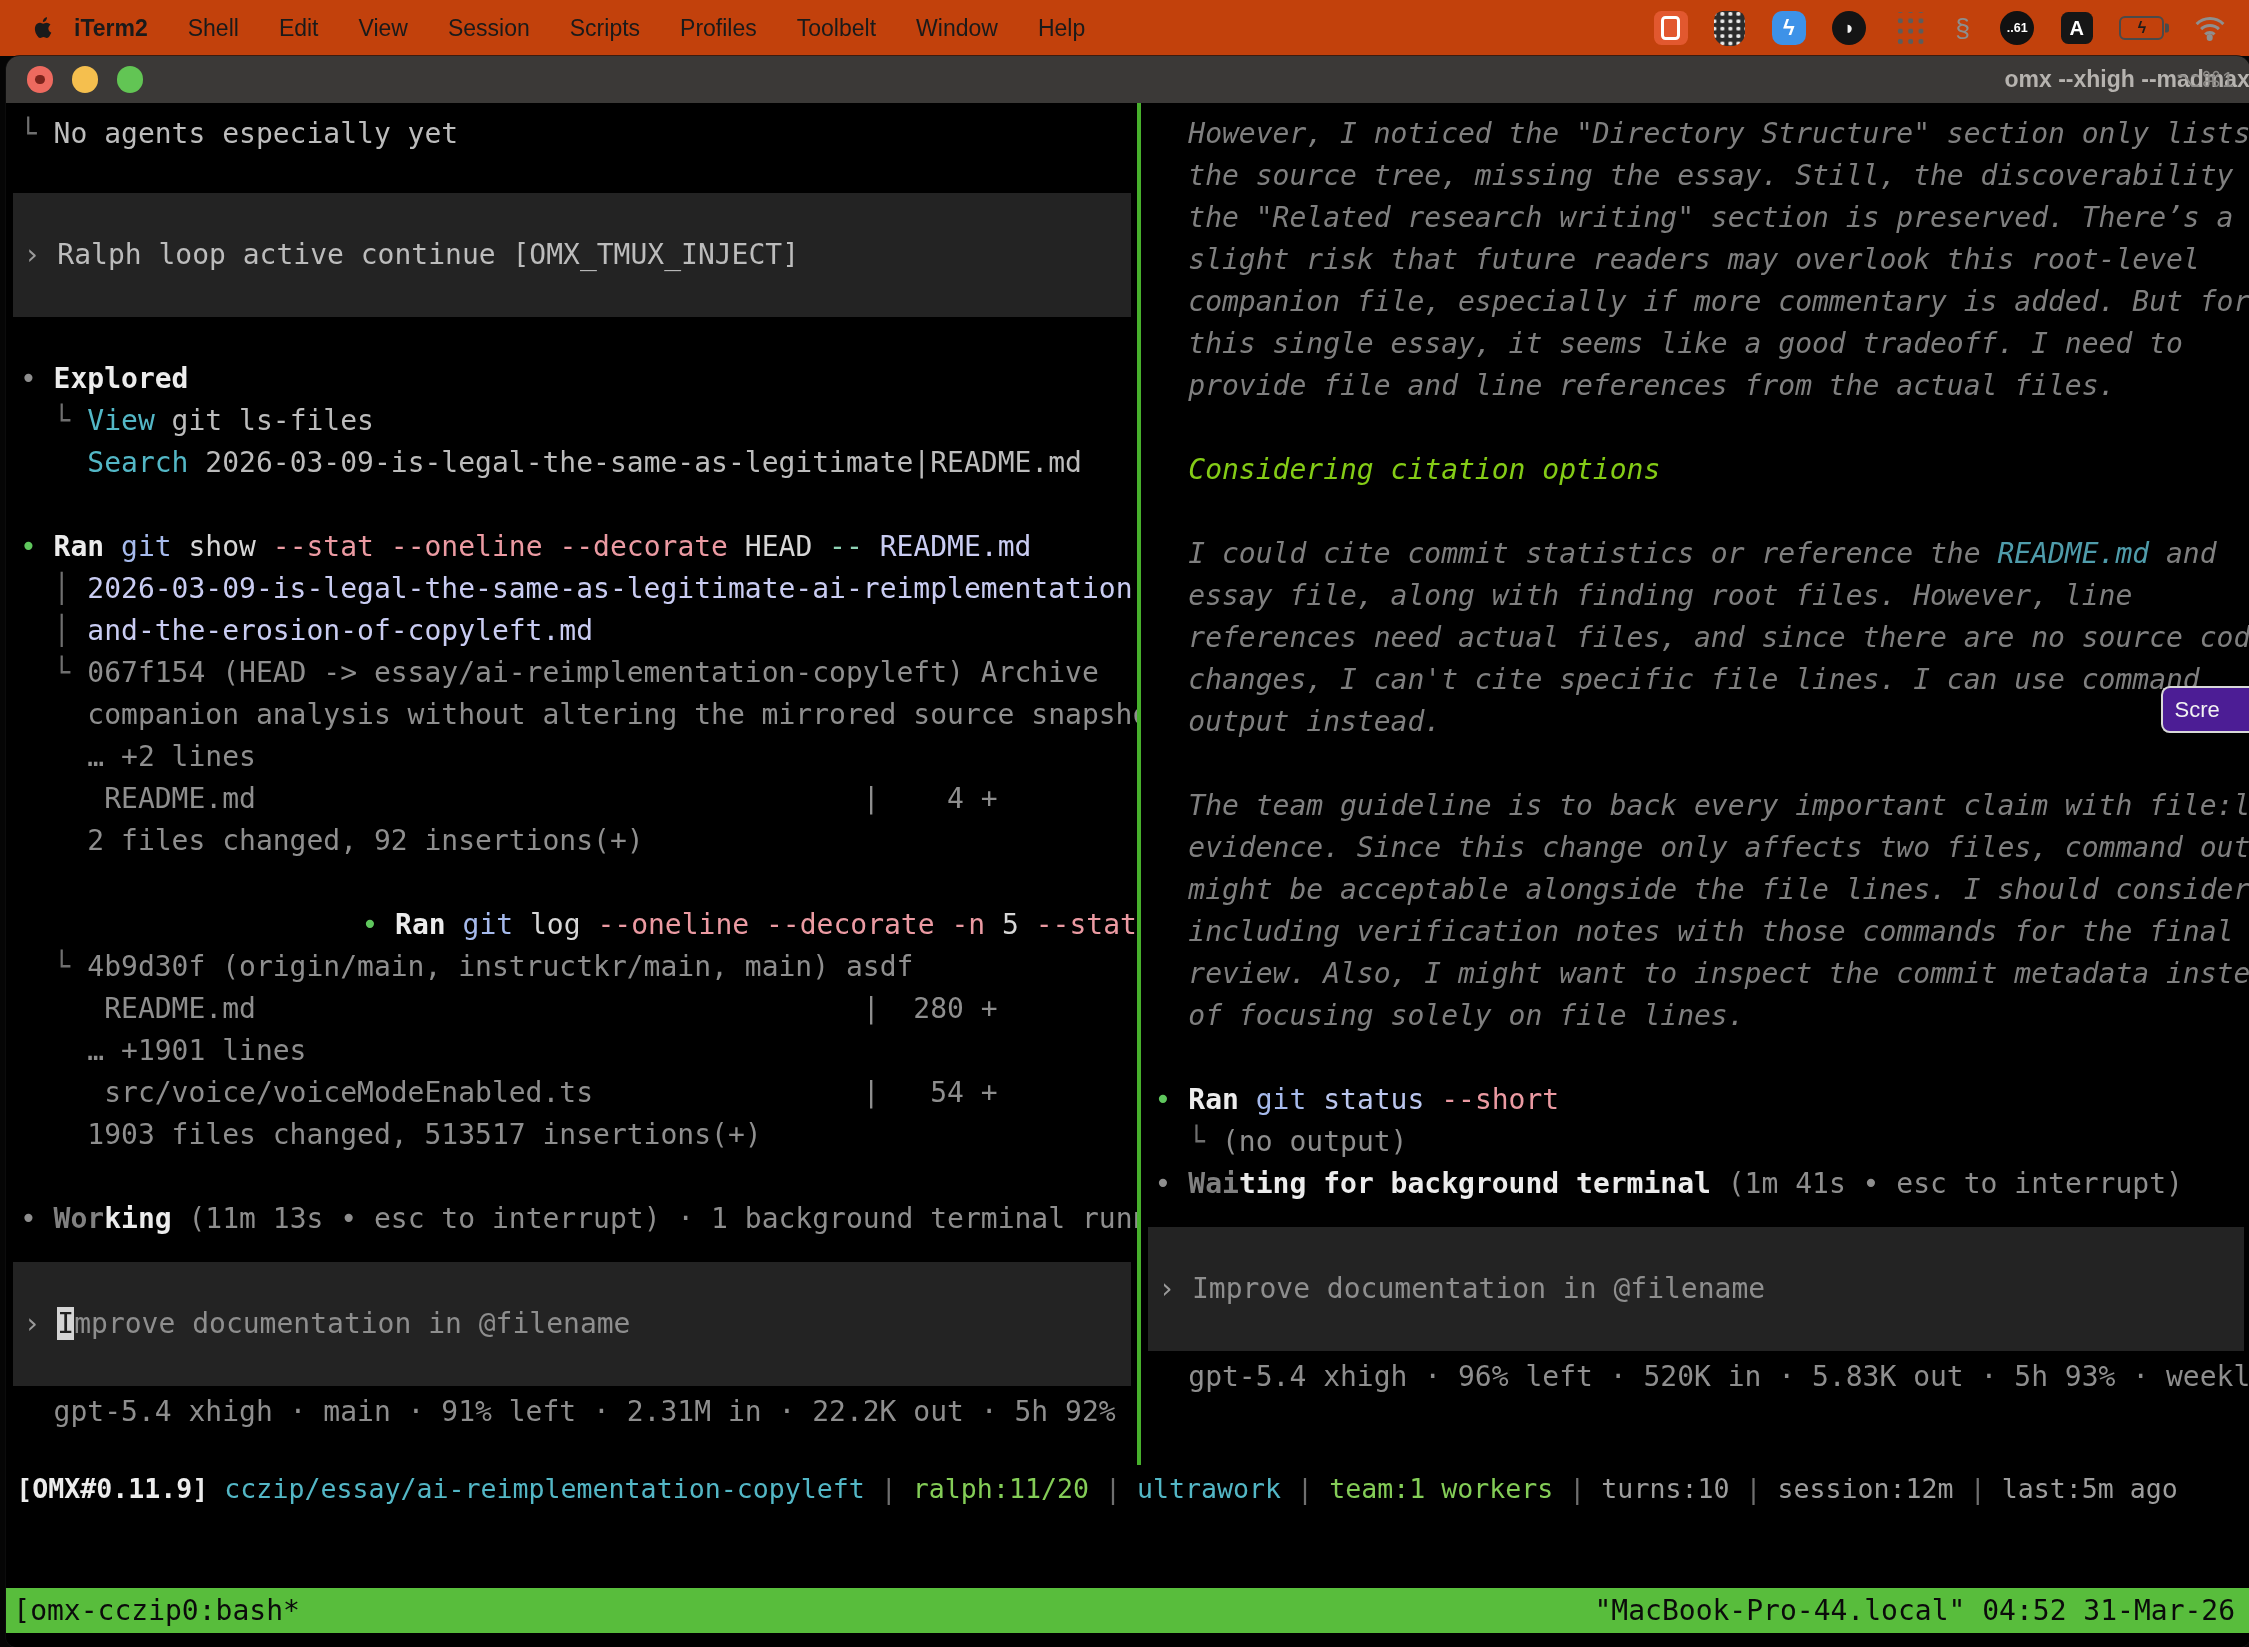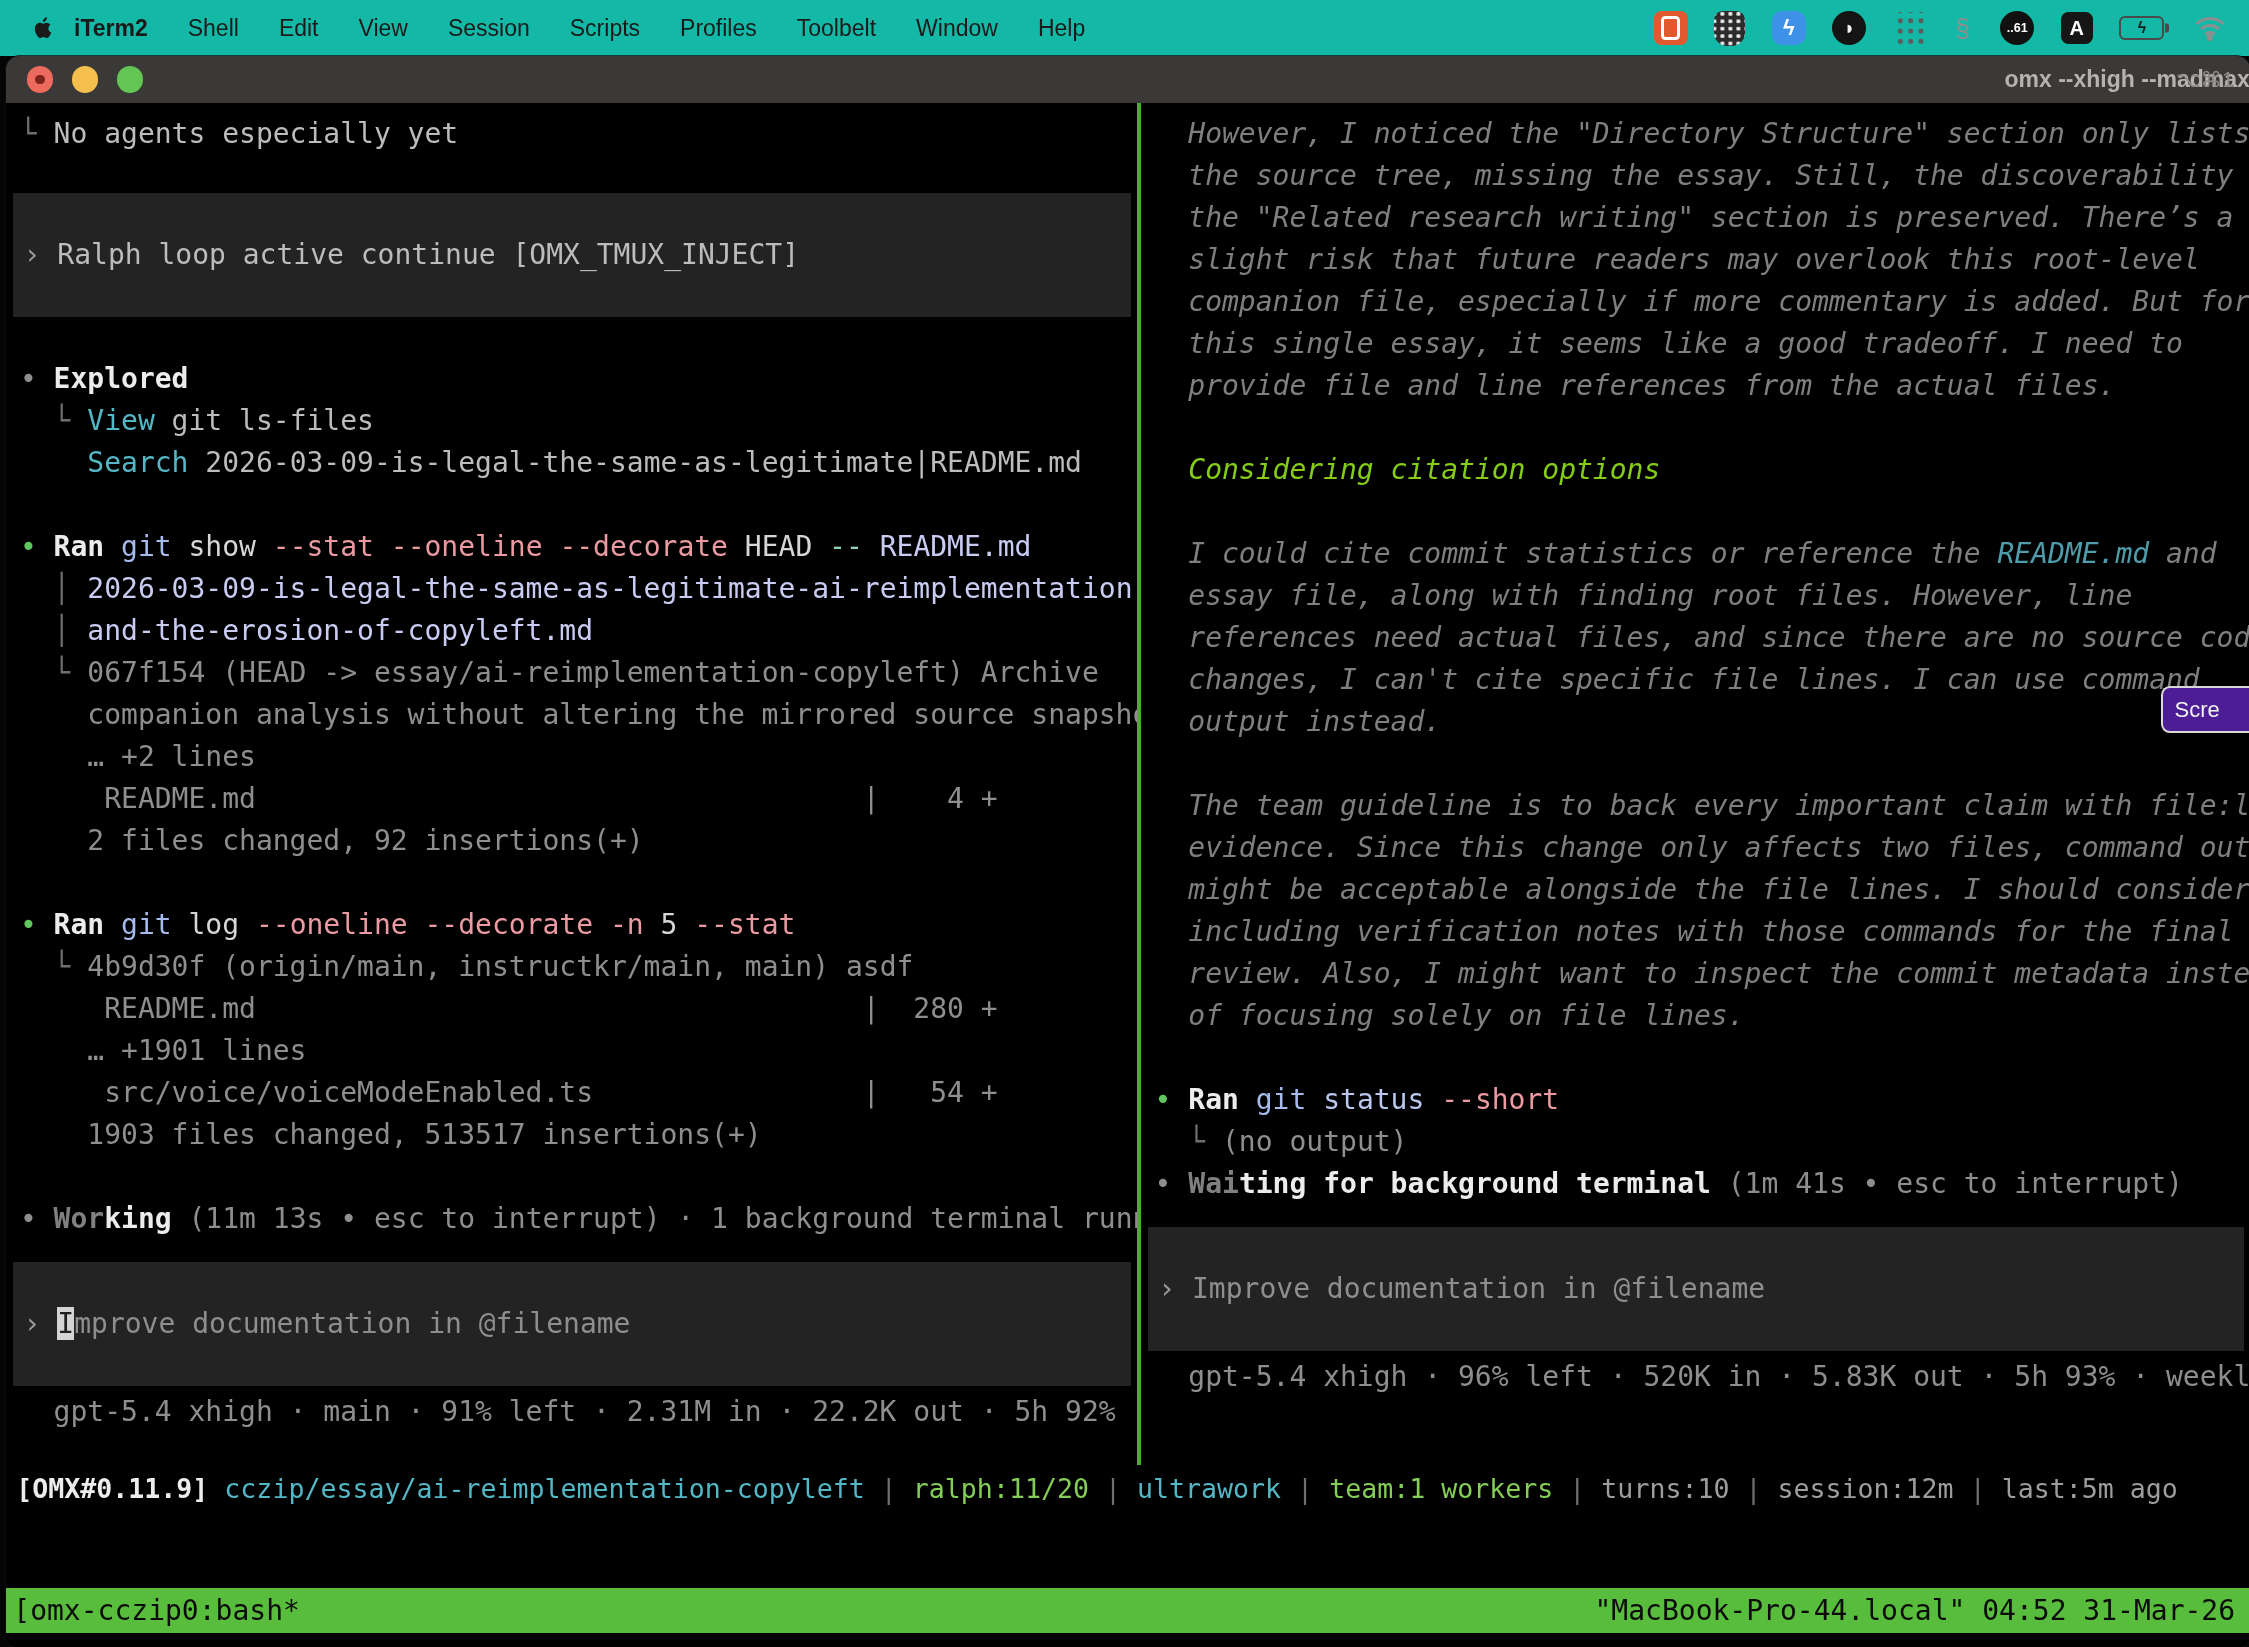--- a/index.html
+++ b/index.html
@@ -1,20 +1,20 @@
 <!DOCTYPE html>
 <html style="font-size:11.8px"><head>
 <meta charset="utf-8">
 <style>
   html,body{margin:0;padding:0;background:#000;}
   #screen{position:relative;width:2250px;height:1648px;background:#050505;overflow:hidden;
           font-family:"Liberation Sans", sans-serif;}
 
   
-  #menubar{position:absolute;left:0;top:0;width:2250px;height:56px;background:#14b8a6;
+  #menubar{position:absolute;left:0;top:0;width:2250px;height:56px;background:#c2410c;
            display:flex;align-items:center;color:#1a1a1a;font-size:23px;}
   #apple-logo{margin-left:32px;display:flex;align-items:center;}
   .mitem{padding:0 20px;white-space:nowrap;}
   .mitem.first{font-weight:700;padding-left:22px;}
   #menu-right{margin-left:auto;display:flex;align-items:center;padding-right:22px;}
   .sticon{display:inline-flex;align-items:center;justify-content:center;margin-left:26.6px;height:35px;position:relative;}
   .chat-app-icon{width:34px;height:34px;background:#e2582f;border-radius:7.4px;}
   .chat-app-icon::after{content:'';width:13.3px;height:17.7px;border:3.7px solid #fff;border-radius:4.4px;}
   .keypad-shield-icon{width:31px;height:35px;background-color:#2c2c2c;border-radius:8.9px 8.9px 13.3px 13.3px;
      background-image:radial-gradient(#e8e8e8 1.9px, transparent 2.4px);background-size:8px 7.4px;background-position:4.4px 6.6px;}
@@ -147,21 +147,21 @@
             <div class="tline"><span class="sg-tree">  └ </span><span class="sg-cyan">View</span><span class="sg-fg"> git ls-files</span></div>
             <div class="tline"><span class="sg-tree">    </span><span class="sg-cyan">Search</span><span class="sg-fg"> 2026-03-09-is-legal-the-same-as-legitimate|README.md</span></div>
             <div class="tline" style="margin-top: 42px;"><span class="sg-gb">• </span><span class="sg-wb">Ran </span><span class="sg-git">git </span><span class="sg-cmd">show </span><span class="sg-flag">--stat </span><span class="sg-flag">--oneline </span><span class="sg-flag">--decorate </span><span class="sg-cmd">HEAD </span><span class="sg-dd">-- </span><span class="sg-file">README.md</span></div>
             <div class="tline"><span class="sg-tree">  │ </span><span class="sg-file">2026-03-09-is-legal-the-same-as-legitimate-ai-reimplementation-</span></div>
             <div class="tline"><span class="sg-tree">  │ </span><span class="sg-file">and-the-erosion-of-copyleft.md</span></div>
             <div class="tline"><span class="sg-tree">  └ </span><span class="sg-dim">067f154 (HEAD -&gt; essay/ai-reimplementation-copyleft) Archive</span></div>
             <div class="tline"><span class="sg-dim">    companion analysis without altering the mirrored source snapshot</span></div>
             <div class="tline"><span class="sg-dim">    … +2 lines</span></div>
             <div class="tline"><span class="sg-dim">     README.md                                    |    4 +</span></div>
             <div class="tline"><span class="sg-dim">    2 files changed, 92 insertions(+)</span></div>
-            <div class="tline" style="margin-top: 42px;"><span class="sg-gb">• </span><span class="sg-wb">Ran </span><span class="sg-git">git </span><span class="sg-cmd">log </span><span class="sg-flag">--oneline </span><span class="sg-flag">--decorate </span><span class="sg-flag">-n </span><span class="sg-cmd">5 </span><span class="sg-flag">--stat</span></div>
+            <div class="tline" style="margin-top: 42px; text-align: right;"><span class="sg-gb">• </span><span class="sg-wb">Ran </span><span class="sg-git">git </span><span class="sg-cmd">log </span><span class="sg-flag">--oneline </span><span class="sg-flag">--decorate </span><span class="sg-flag">-n </span><span class="sg-cmd">5 </span><span class="sg-flag">--stat</span></div>
             <div class="tline"><span class="sg-tree">  └ </span><span class="sg-dim">4b9d30f (origin/main, instructkr/main, main) asdf</span></div>
             <div class="tline"><span class="sg-dim">     README.md                                    |  280 +</span></div>
             <div class="tline"><span class="sg-dim">    … +1901 lines</span></div>
             <div class="tline"><span class="sg-dim">     src/voice/voiceModeEnabled.ts                |   54 +</span></div>
             <div class="tline"><span class="sg-dim">    1903 files changed, 513517 insertions(+)</span></div>
             <div class="tline" style="margin-top: 42px;"><span class="sg-bdim">• </span><span class="sg-shim">Wor</span><span class="sg-wb">king</span><span class="sg-dim"> (11m 13s • esc to interrupt) · 1 background terminal runni…</span></div>
             <div class="tbox" style="margin-top: 22px;">
               <div class="tline"><span class="sg-prm">› </span><span class="sg-cursor">I</span><span class="sg-ph">mprove documentation in @filename</span></div>
             </div>
             <div class="tline p2" style="margin-top: 4.4px;"><span class="sg-dim">gpt-5.4 xhigh · main · 91% left · 2.31M in · 22.2K out · 5h 92% · …</span></div>

